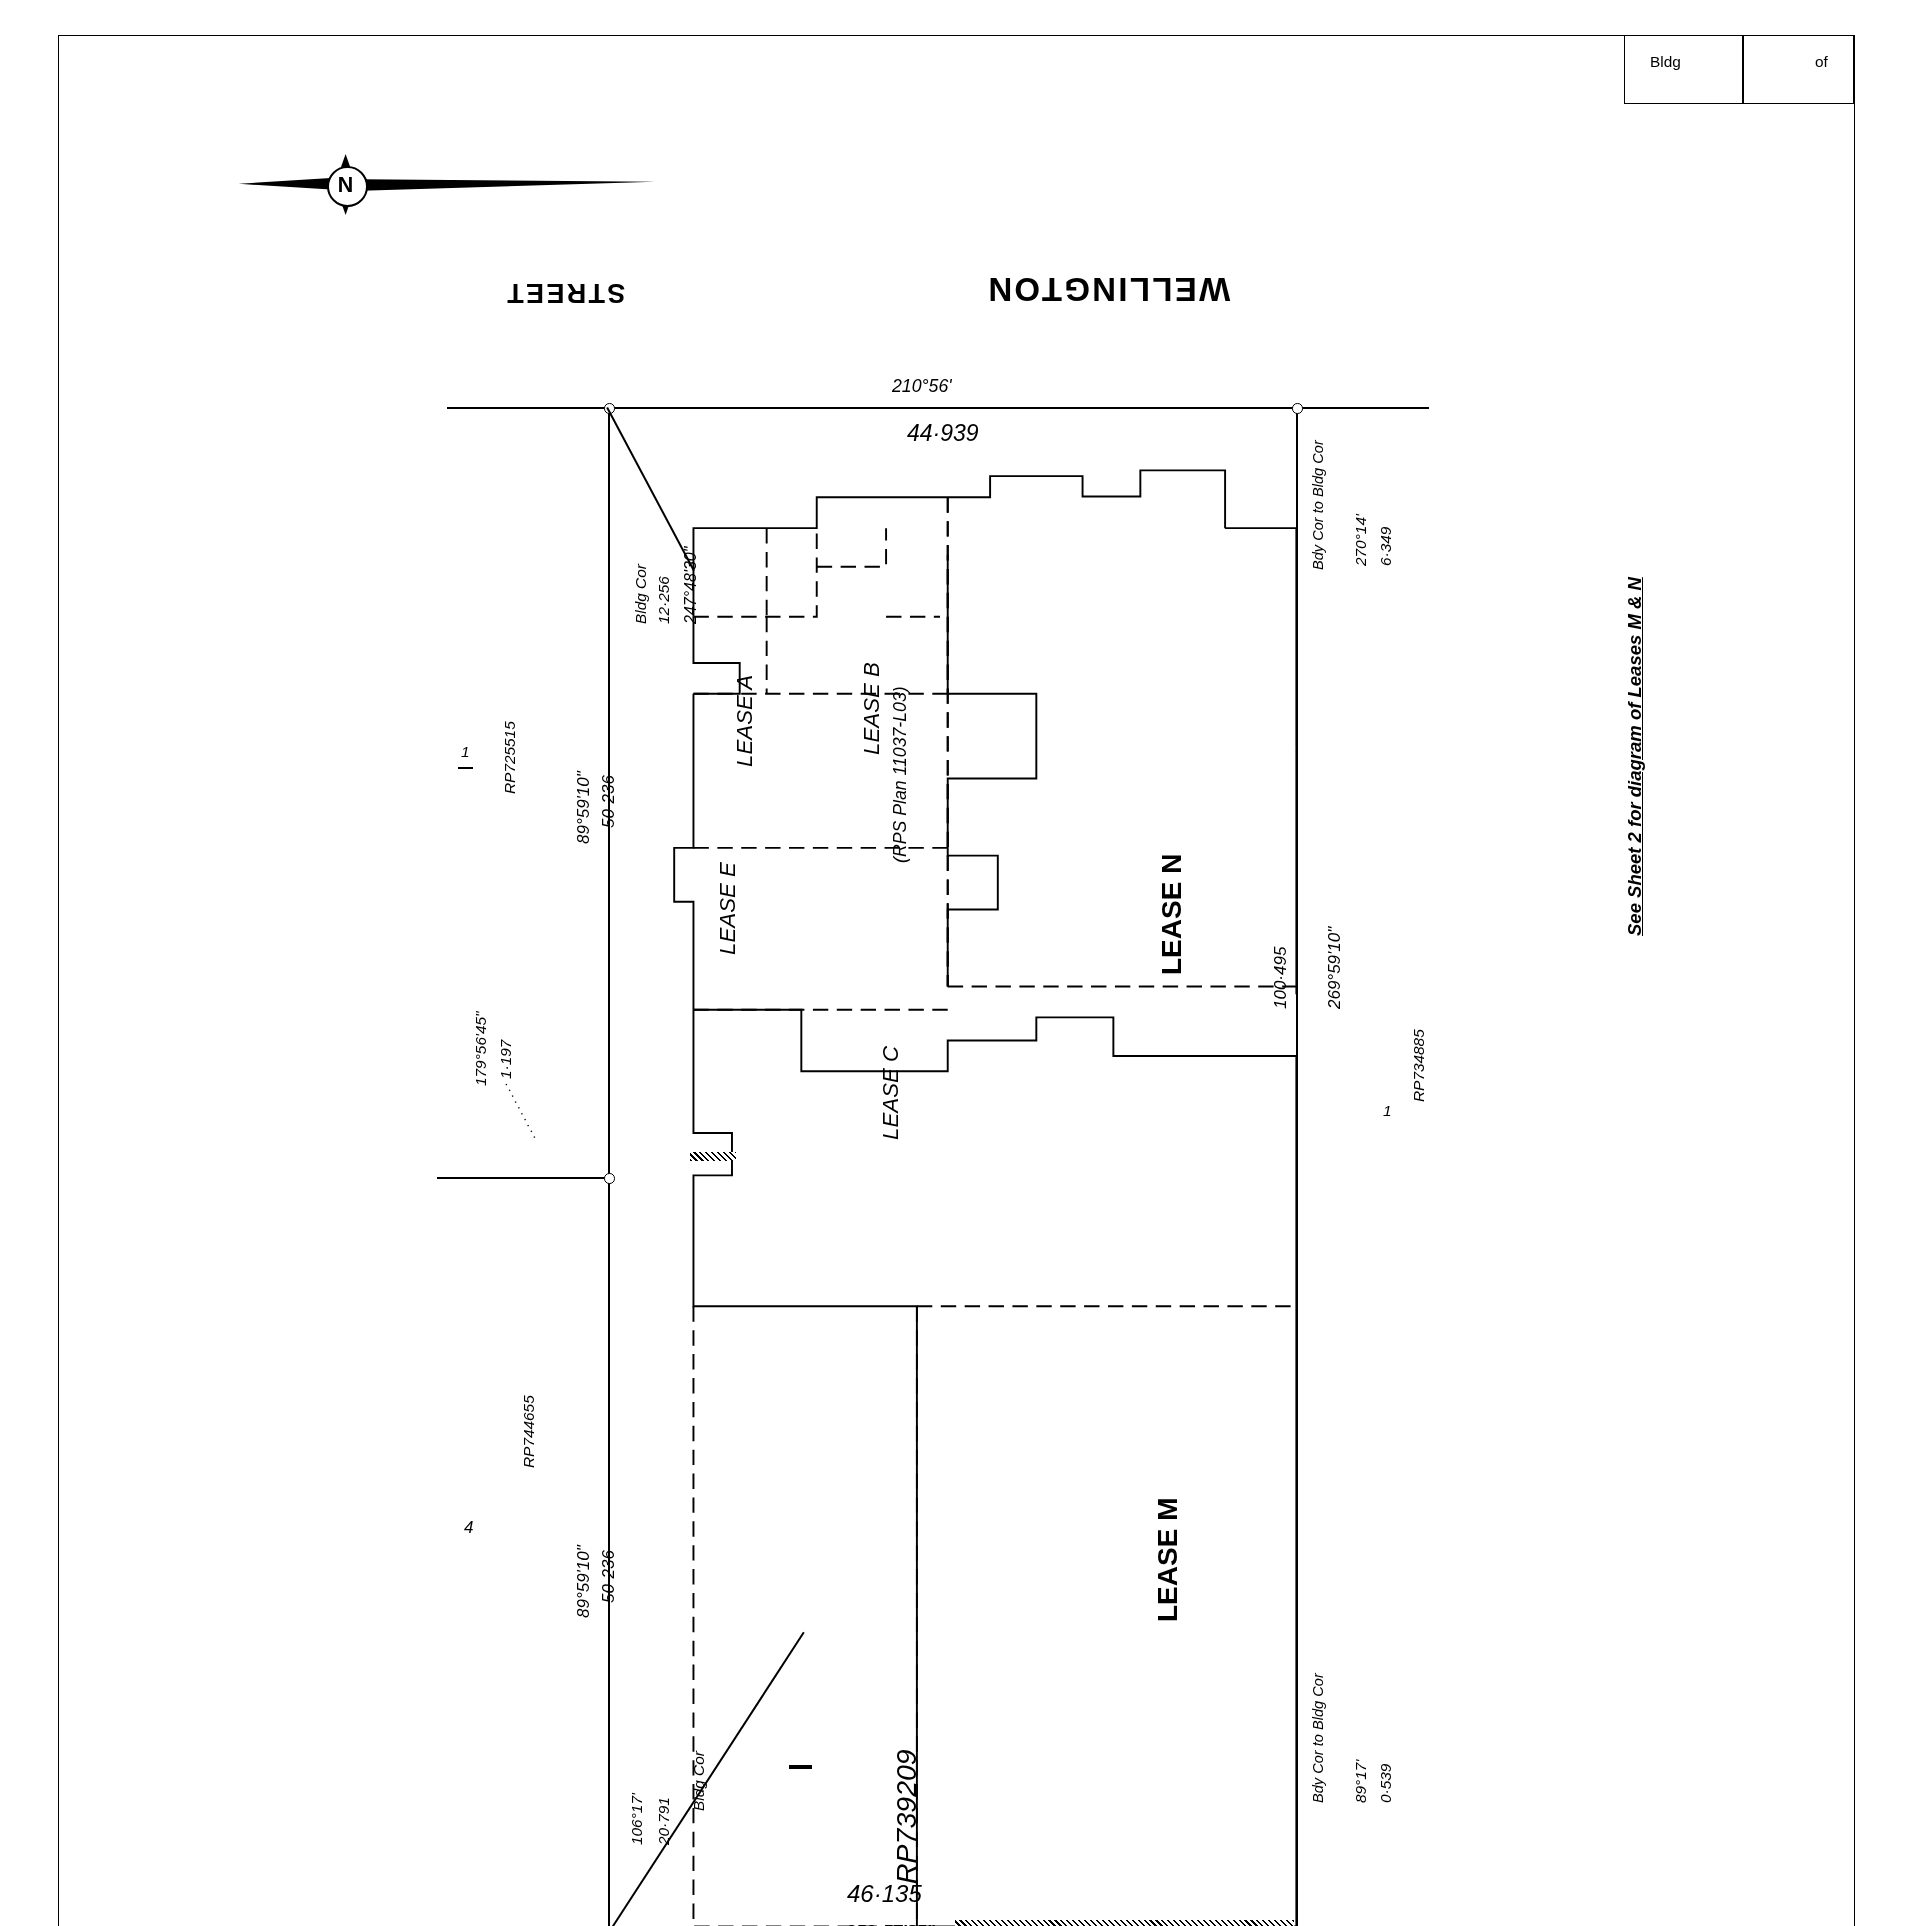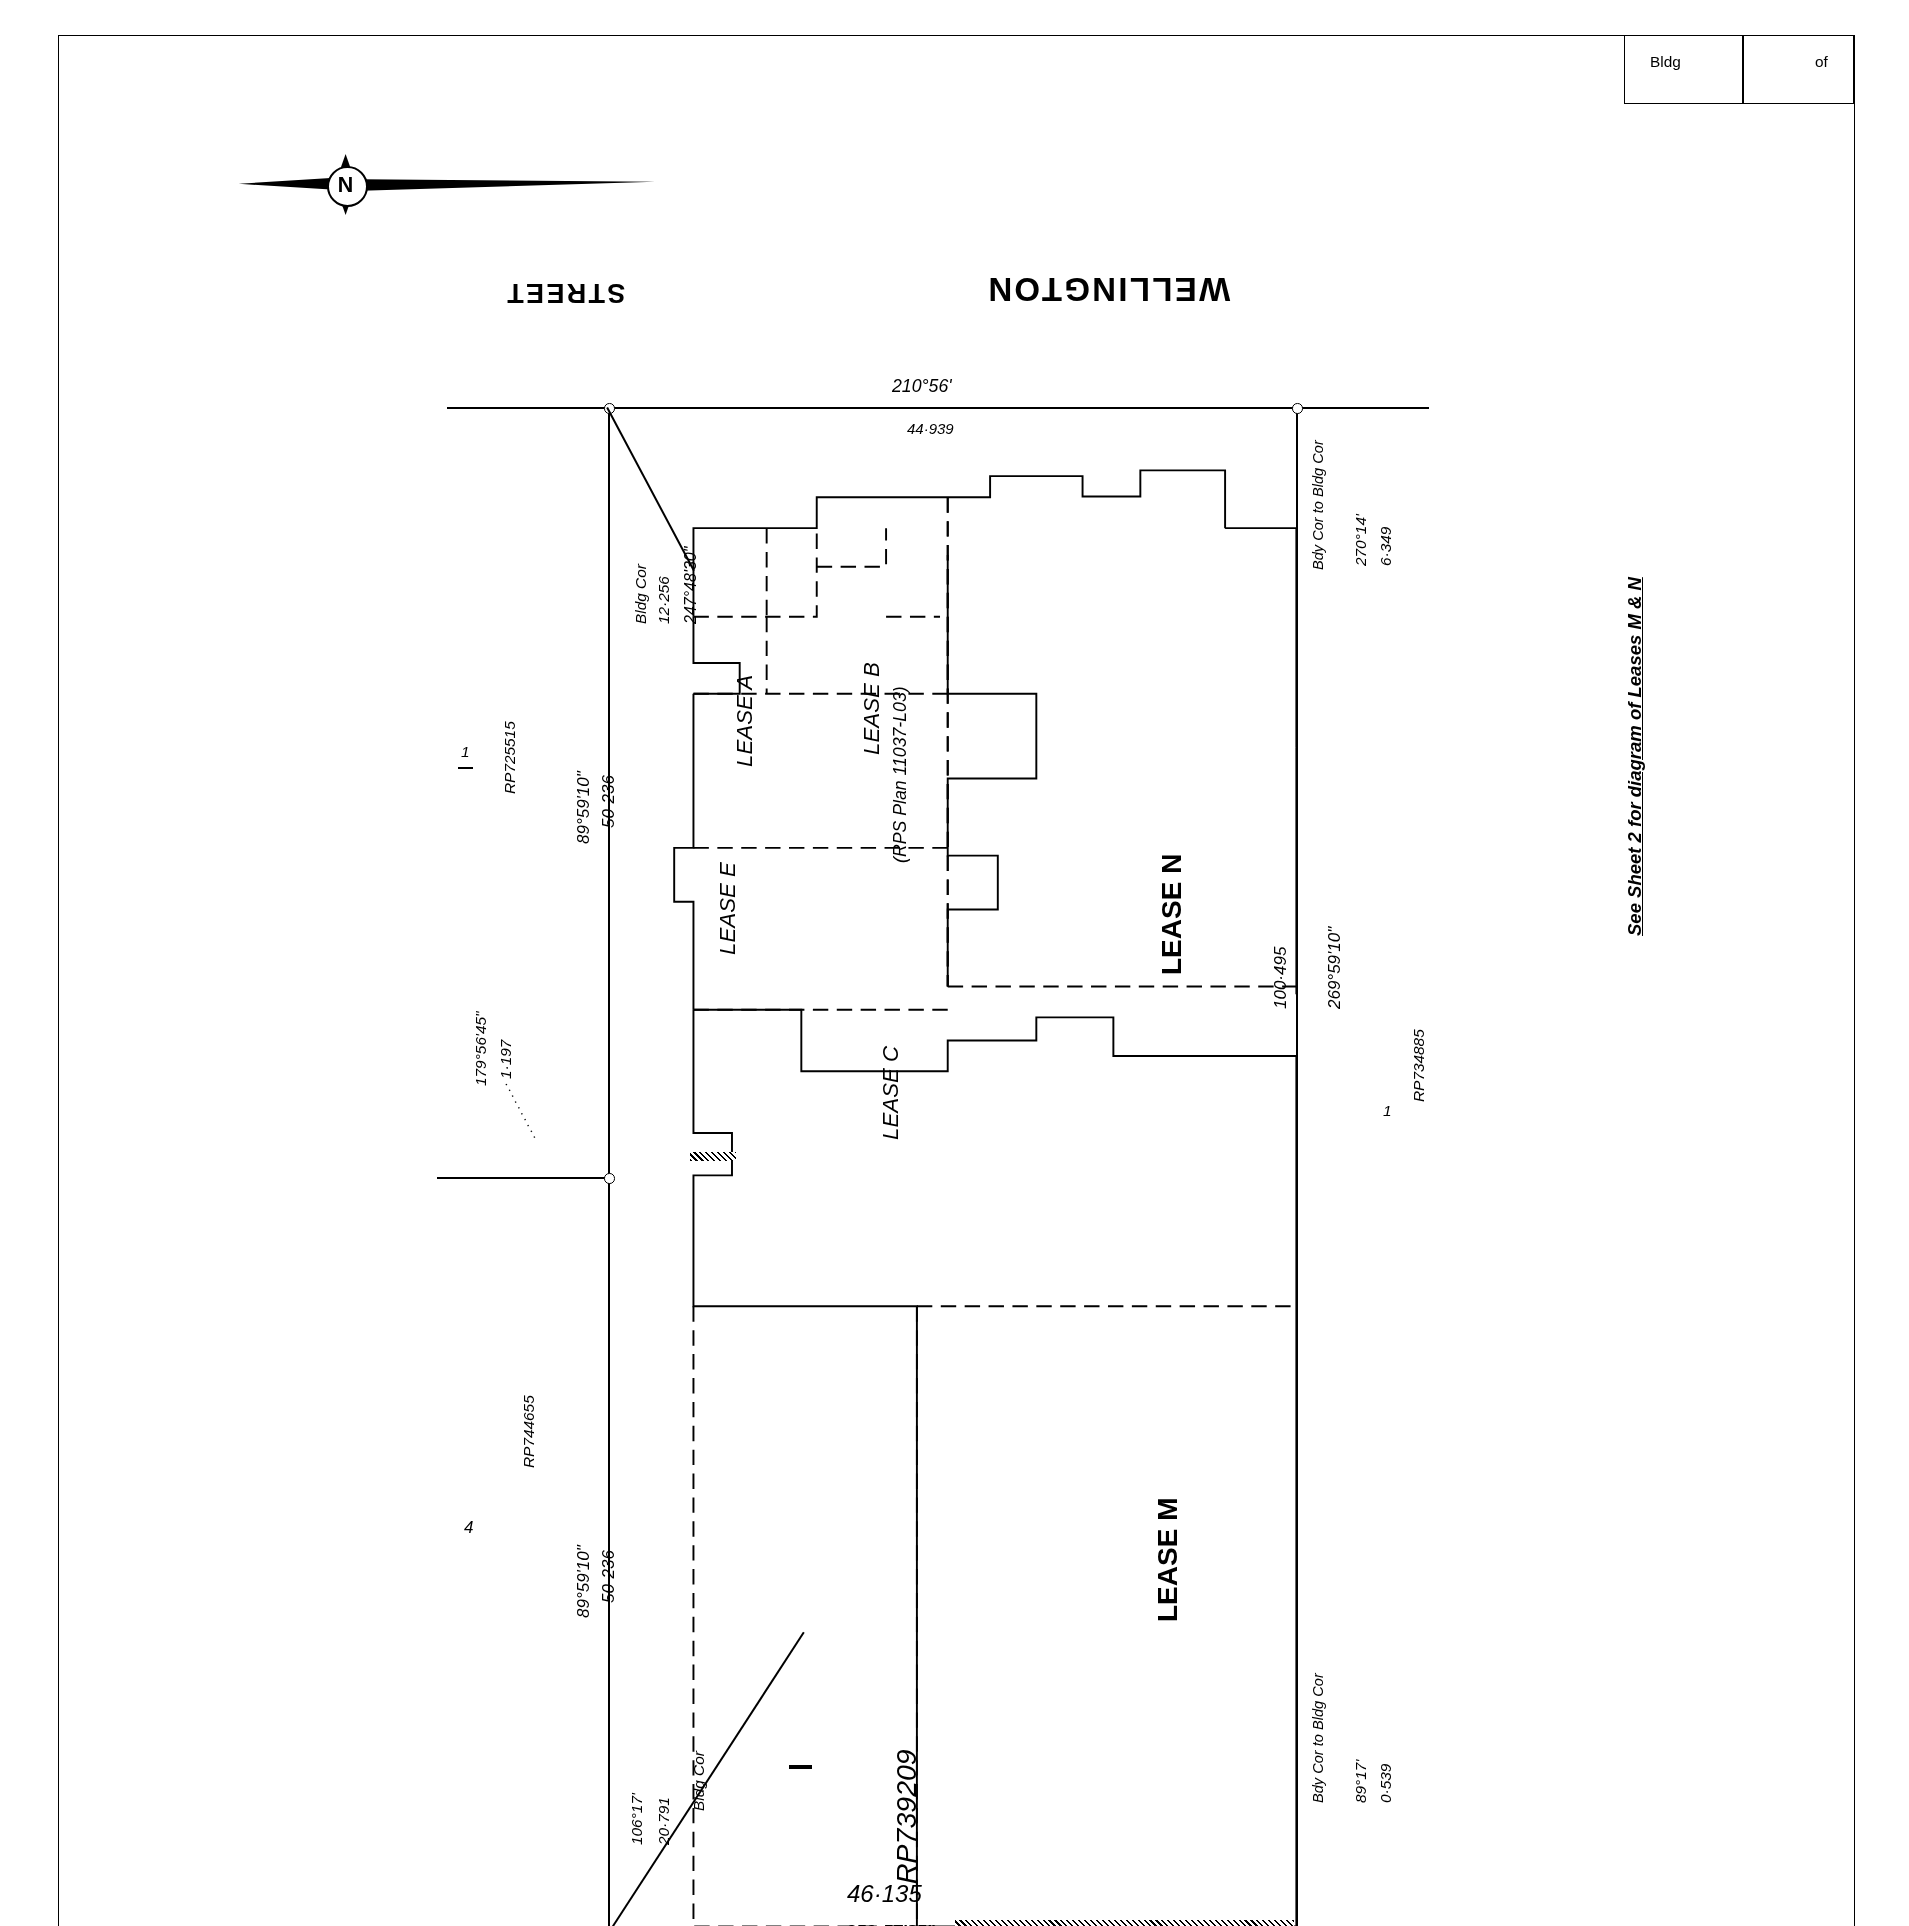--- a/index.html
+++ b/index.html
@@ -124,21 +124,21 @@
       <polyline points="820,2350 820,3960"></polyline>
       <polyline points="820,2350 1805,2350"></polyline>
     </g>
 
   </svg>
 
   <div class="abs hatch" style="left:690px;top:1152px;width:46px;height:8.5px;"></div>
   <div class="abs hatch" style="left:955px;top:1920px;width:339px;height:7.7px;"></div>
 
   <div class="txt it" style="left:892px;top:376px;font-size:17.7px;">210°56'</div>
-  <div class="txt it" style="left:907px;top:420px;font-size:15px;">44·939</div>
+  <div class="txt it" style="left:907px;top:420px;font-size:23px;">44·939</div>
 
   <div class="txt it rot90" style="left:632px;top:624px;font-size:15.4px;">Bldg Cor</div>
   <div class="txt it rot90" style="left:655px;top:624px;font-size:15.4px;">12·256</div>
   <div class="txt it rot90" style="left:682px;top:624px;font-size:16px;">247°48'30"</div>
 
   <div class="txt it rot90" style="left:1310px;top:570px;font-size:14.6px;">Bdy Cor to Bldg Cor</div>
   <div class="txt it rot90" style="left:1352px;top:566px;font-size:15.4px;">270°14'</div>
   <div class="txt it rot90" style="left:1377px;top:566px;font-size:15.4px;">6·349</div>
 
   <div class="txt it rot90" style="left:574px;top:844px;font-size:17px;">89°59'10"</div>

